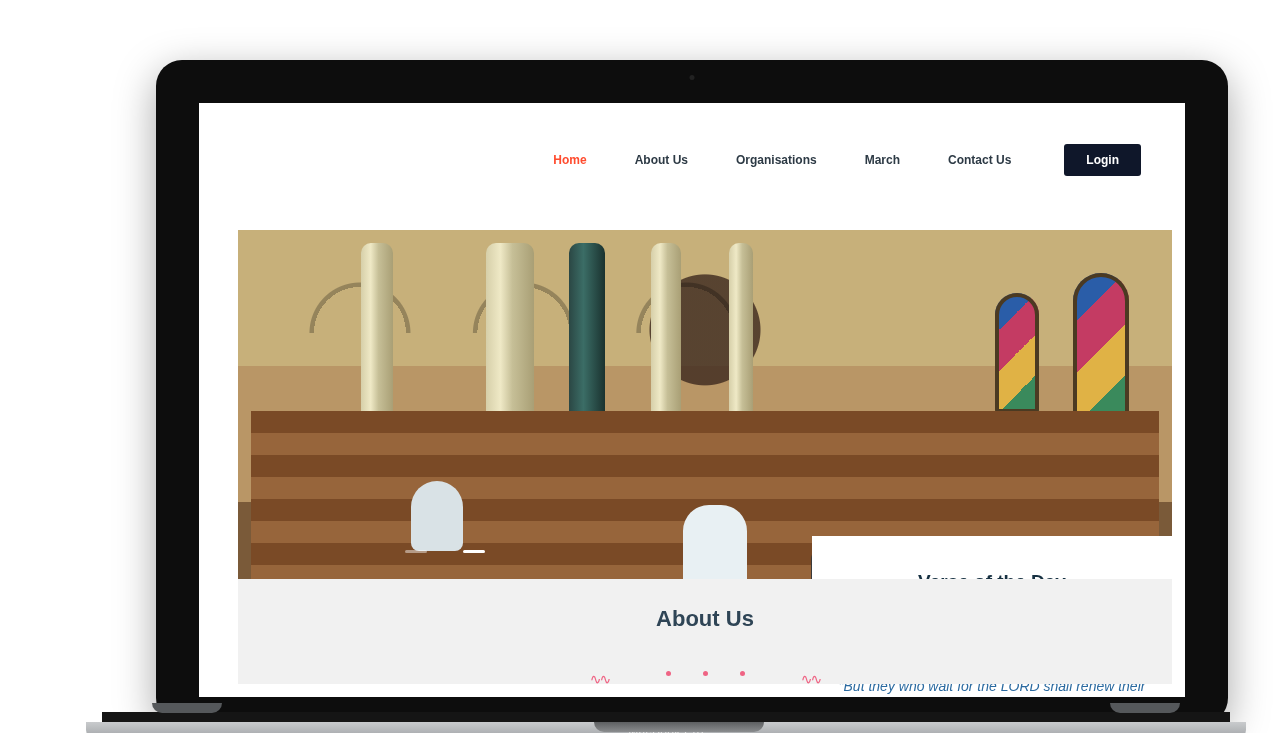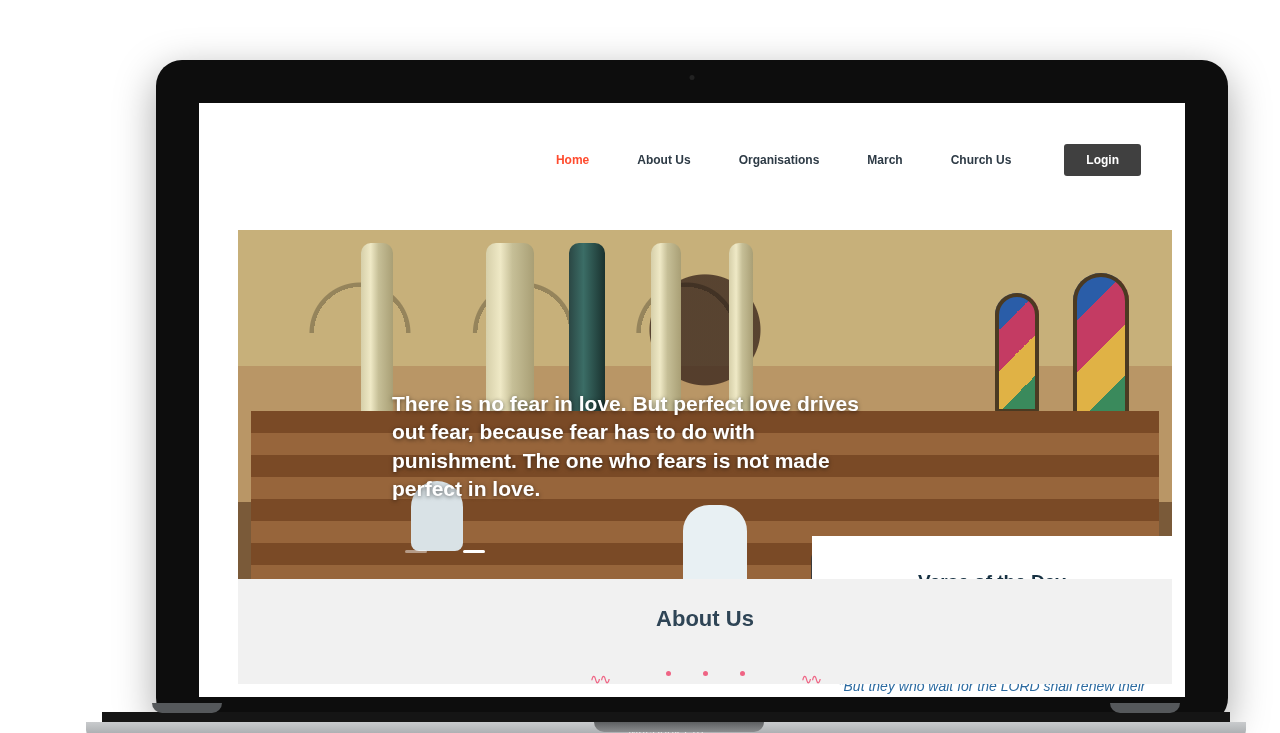--- a/index.html
+++ b/index.html
@@ -98,21 +98,21 @@
   nav.menu{display:flex;gap:22px;align-items:center;}
   nav.menu a{
     font-size:12px;
     font-weight:700;
     color:#2d3a45;
     text-decoration:none;
     cursor:pointer;
   }
   nav.menu a.active{color:#ff4c2f;}
   .login-btn{
-    background:#404040;
+    background:#0f172a;
     color:#fff;
     font-size:12px;
     font-weight:700;
     border:none;
     padding:9px 22px;
     border-radius:3px;
     margin-left:18px;
     cursor:pointer;
   }
 
@@ -258,21 +258,21 @@
     <div class="screen">
 
       <div class="site">
 
         <header class="navbar">
           <nav class="menu">
             <a class="active">Home</a>
             <a>About Us</a>
             <a>Organisations</a>
             <a>March</a>
-            <a>Church Us</a>
+            <a>Contact Us</a>
             <button class="login-btn">Login</button>
           </nav>
         </header>
 
         <section class="hero">
           <div class="bg-art">
             <div class="arches"></div>
             <div class="pillar p1"></div>
             <div class="pillar p2"></div>
             <div class="pillar p3"></div>
@@ -280,21 +280,20 @@
             <div class="pillar p5"></div>
             <div class="window w1"></div>
             <div class="window w2"></div>
             <div class="pew-area"></div>
             <div class="floor"></div>
             <div class="person a"></div>
             <div class="person b"></div>
             <div class="person c"></div>
           </div>
 
-          <div class="quote">There is no fear in love. But perfect love drives out fear, because fear has to do with punishment. The one who fears is not made perfect in love.</div>
 
           <div class="indicators">
             <span></span>
             <span class="current"></span>
           </div>
 
           <aside class="verse-card">
             <h3>Verse of the Day</h3>
             <div class="divider">
               <span class="squiggle"></span>

